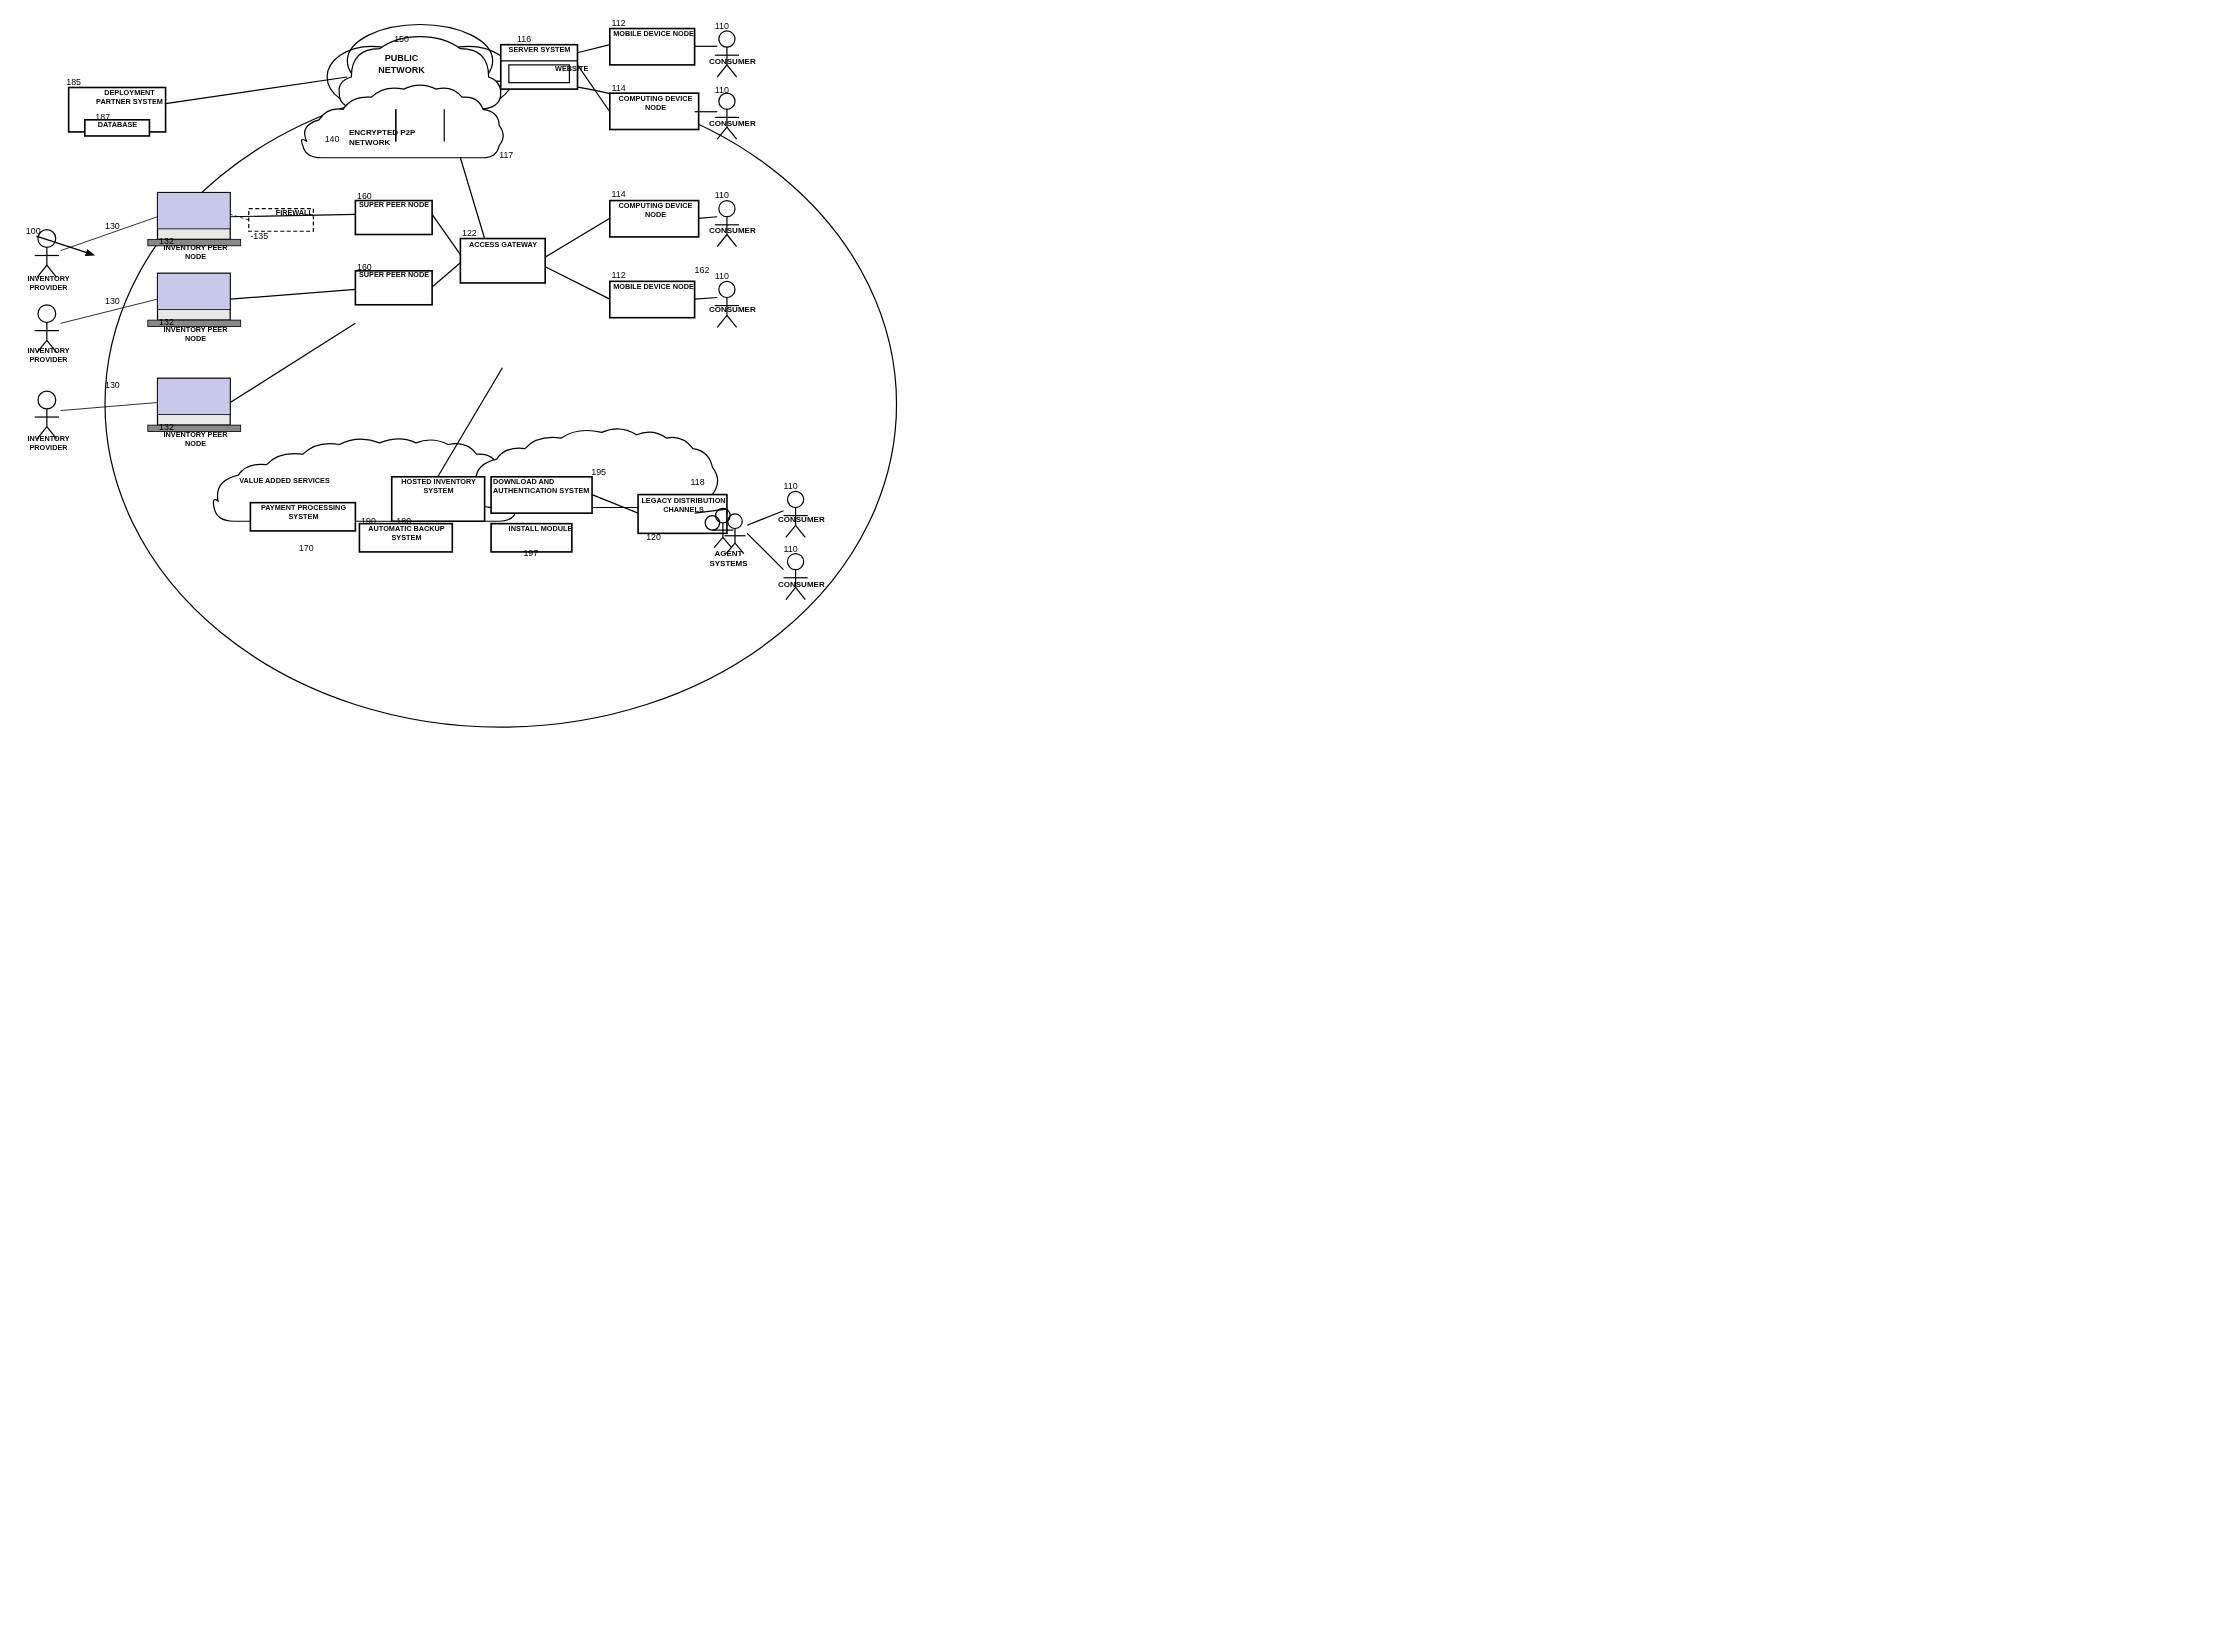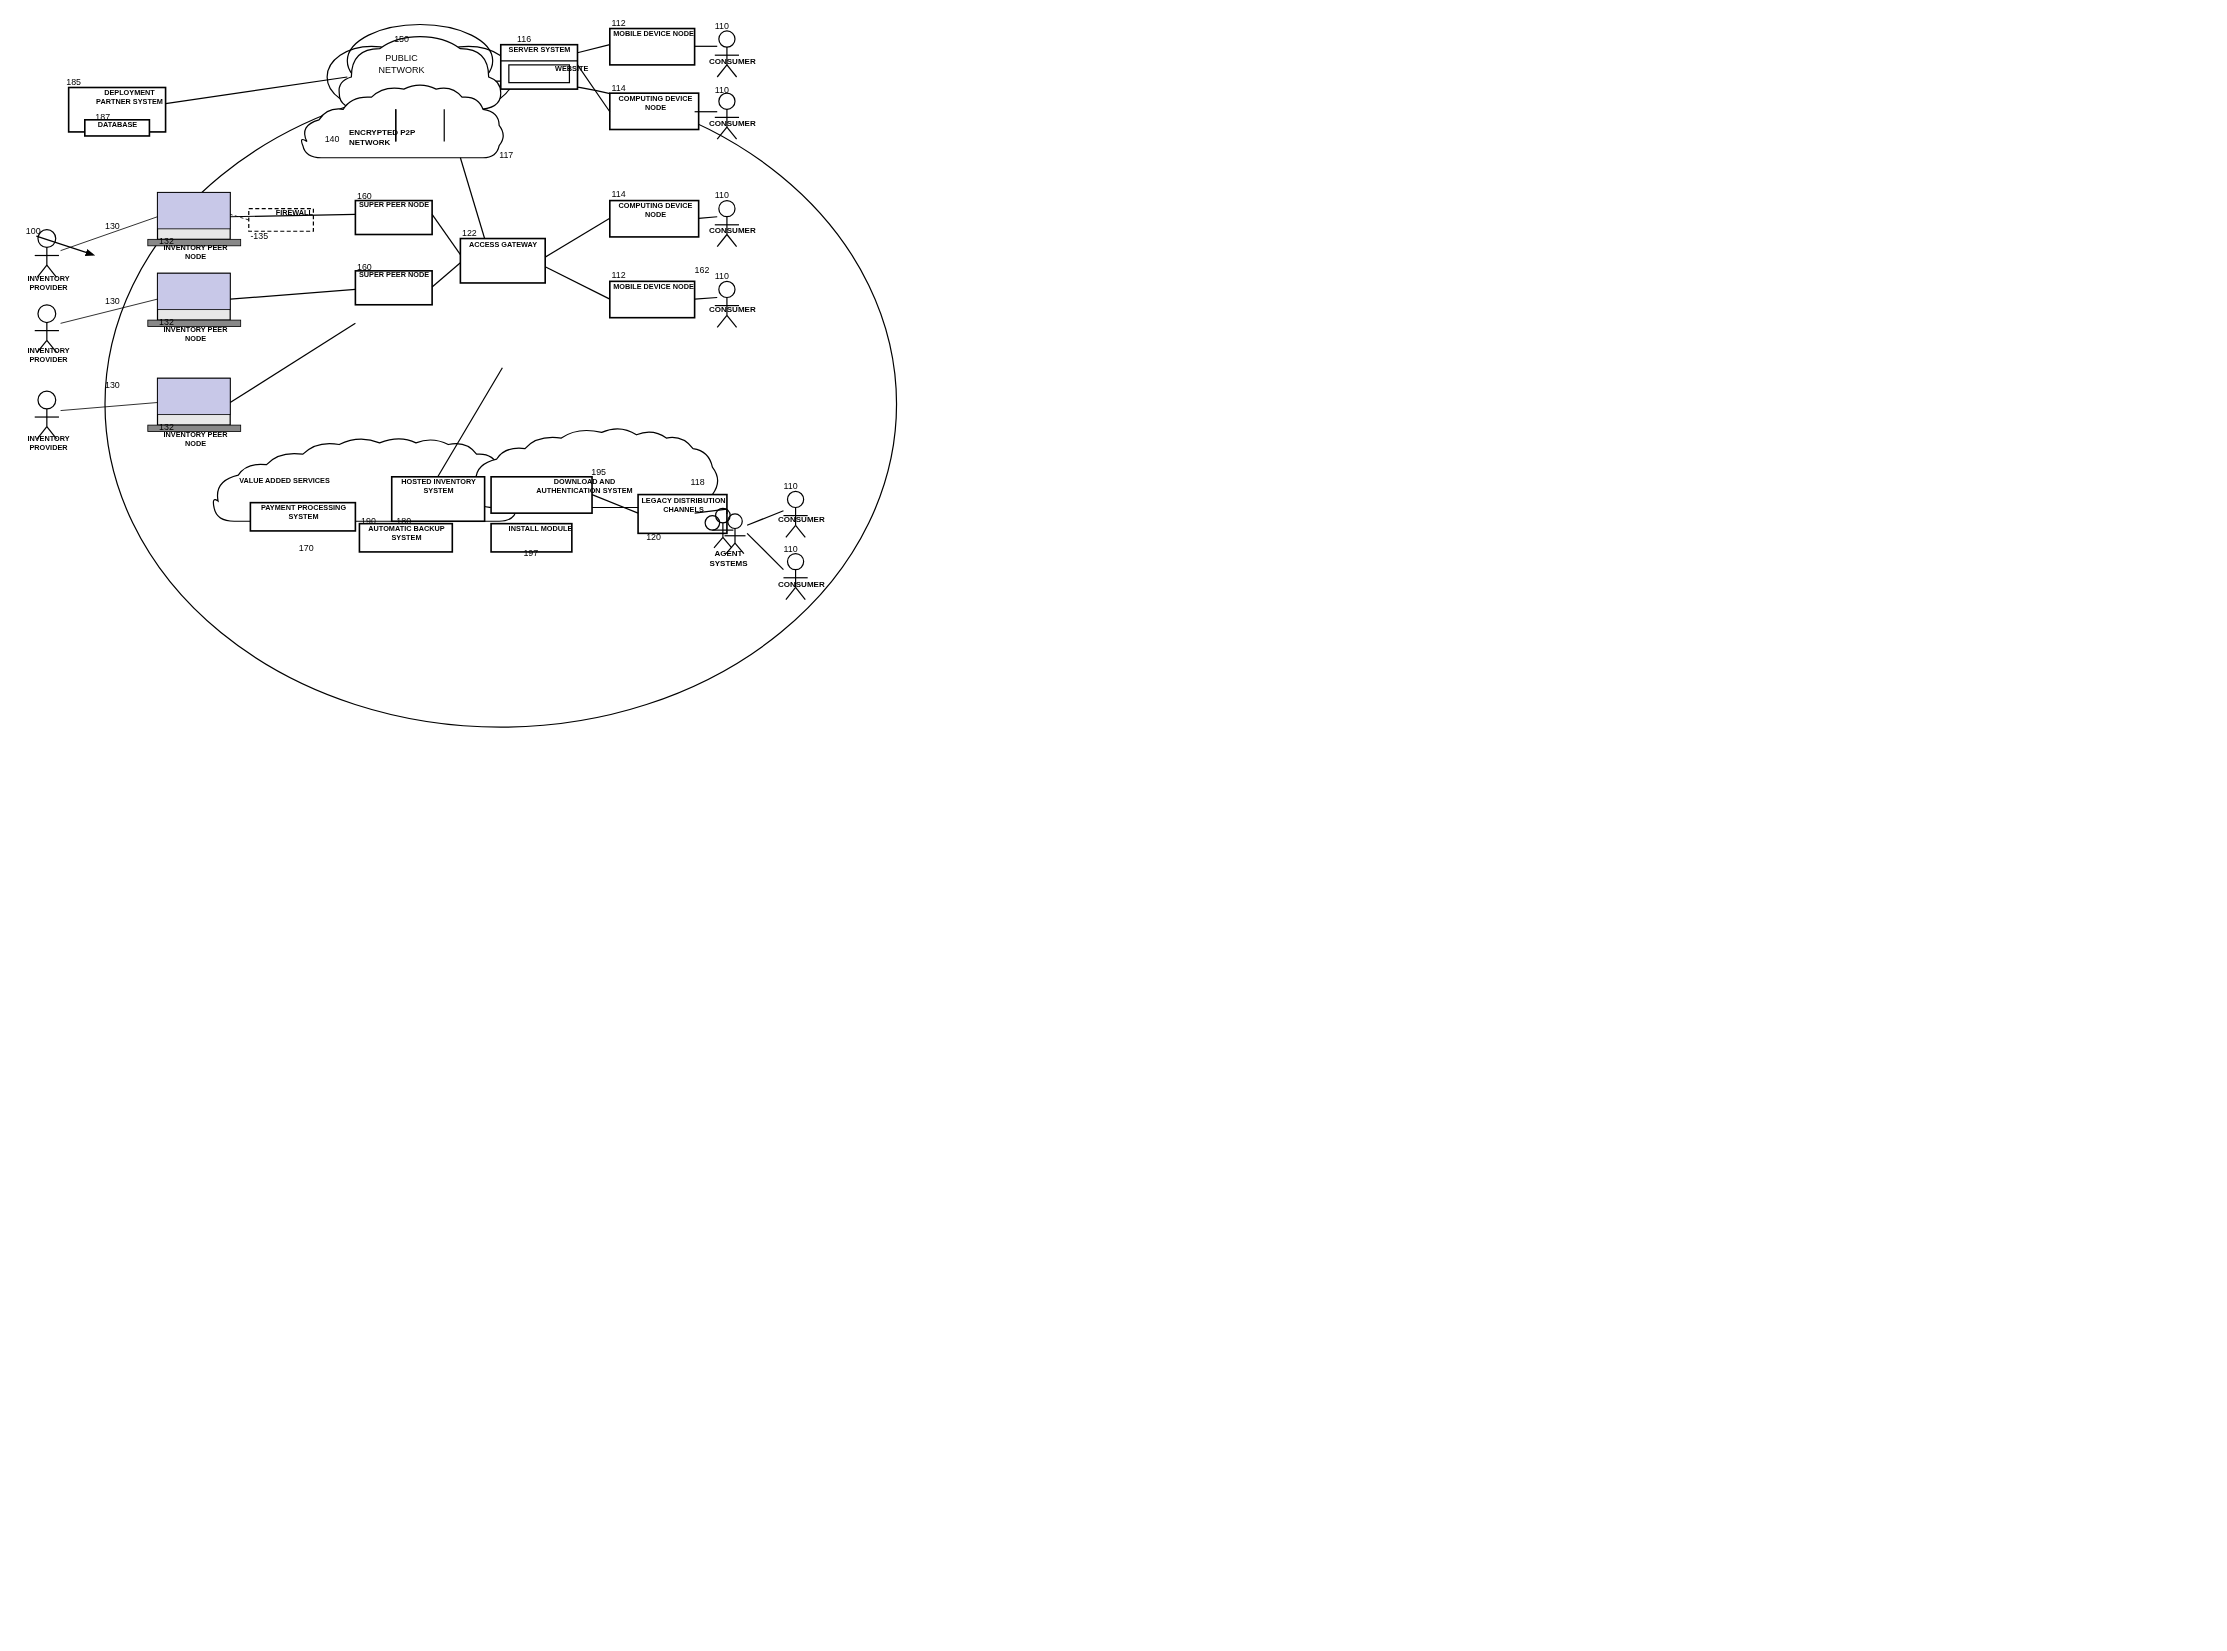--- a/index.html
+++ b/index.html
@@ -286,21 +286,21 @@
     <line x1="490" y1="135" x2="490" y2="175" stroke="#000" stroke-width="1.5"></line>
 
     <defs>
       <marker id="arrow" markerWidth="8" markerHeight="8" refX="6" refY="3" orient="auto">
         <path d="M0,0 L0,6 L8,3 z" fill="#000"></path>
       </marker>
     </defs>
 
   </svg>
 
-  <div class="label" style="left:365px; top:53px; font-size:9px; font-weight:normal; text-align:center; width:73px; line-height:1.3;">PUBLIC NETWORK</div>
+  <div class="label" style="left:365px; top:53px; font-size:9px; font-weight:bold; text-align:center; width:73px; line-height:1.3;">PUBLIC NETWORK</div>
 
   <div class="label" style="left:349px; top:128px; font-size:8px; font-weight:bold; text-align:left; width:97px; line-height:1.3;">ENCRYPTED P2P NETWORK</div>
 
   <div class="label" style="left:503px; top:46px; font-size:7.3px; font-weight:bold; text-align:center; width:73px; line-height:1.2;">SERVER SYSTEM</div>
 
   <div class="label" style="left:511px; top:65px; font-size:7.3px; font-weight:bold; text-align:center; width:59px; line-height:1.2;padding-left:44px;">WEBSITE</div>
 
   <div class="label" style="left:612px; top:30px; font-size:7.3px; font-weight:bold; text-align:center; width:83px; line-height:1.2;">MOBILE DEVICE NODE</div>
 
   <div class="label" style="left:612px; top:95px; font-size:7.3px; font-weight:bold; text-align:center; width:87px; line-height:1.2;">COMPUTING DEVICE NODE</div>
@@ -336,21 +336,21 @@
   <div class="label" style="left:18px; top:435px; font-size:7.3px; font-weight:bold; text-align:center; width:61px; line-height:1.2;">INVENTORY PROVIDER</div>
 
   <div class="label" style="left:238px; top:477px; font-size:7.3px; font-weight:bold; text-align:center; width:93px; line-height:1.2;">VALUE ADDED SERVICES</div>
 
   <div class="label" style="left:252px; top:504px; font-size:7.3px; font-weight:bold; text-align:center; width:103px; line-height:1.2;">PAYMENT PROCESSING SYSTEM</div>
 
   <div class="label" style="left:361px; top:525px; font-size:7.3px; font-weight:bold; text-align:center; width:91px; line-height:1.2;">AUTOMATIC BACKUP SYSTEM</div>
 
   <div class="label" style="left:393px; top:478px; font-size:7.3px; font-weight:bold; text-align:center; width:91px; line-height:1.2;">HOSTED INVENTORY SYSTEM</div>
 
-  <div class="label" style="left:493px; top:478px; font-size:7.3px; font-weight:bold; text-align:center; width:99px; line-height:1.2;margin-left:42px;">DOWNLOAD AND AUTHENTICATION SYSTEM</div>
+  <div class="label" style="left:493px; top:478px; font-size:7.3px; font-weight:bold; text-align:left; width:99px; line-height:1.2;">DOWNLOAD AND AUTHENTICATION SYSTEM</div>
 
   <div class="label" style="left:493px; top:525px; font-size:7.3px; font-weight:bold; text-align:center; width:95px; line-height:1.2;">INSTALL MODULE</div>
 
   <div class="label" style="left:640px; top:497px; font-size:7.3px; font-weight:bold; text-align:center; width:87px; line-height:1.2;">LEGACY DISTRIBUTION CHANNELS</div>
 
   <div class="label" style="left:696px; top:549px; font-size:8px; font-weight:bold; text-align:center; width:65px;">AGENT SYSTEMS</div>
 
   <div class="label" style="left:778px; top:515px; font-size:8px; font-weight:bold;">CONSUMER</div>
   <div class="label" style="left:778px; top:580px; font-size:8px; font-weight:bold;">CONSUMER</div>
 

